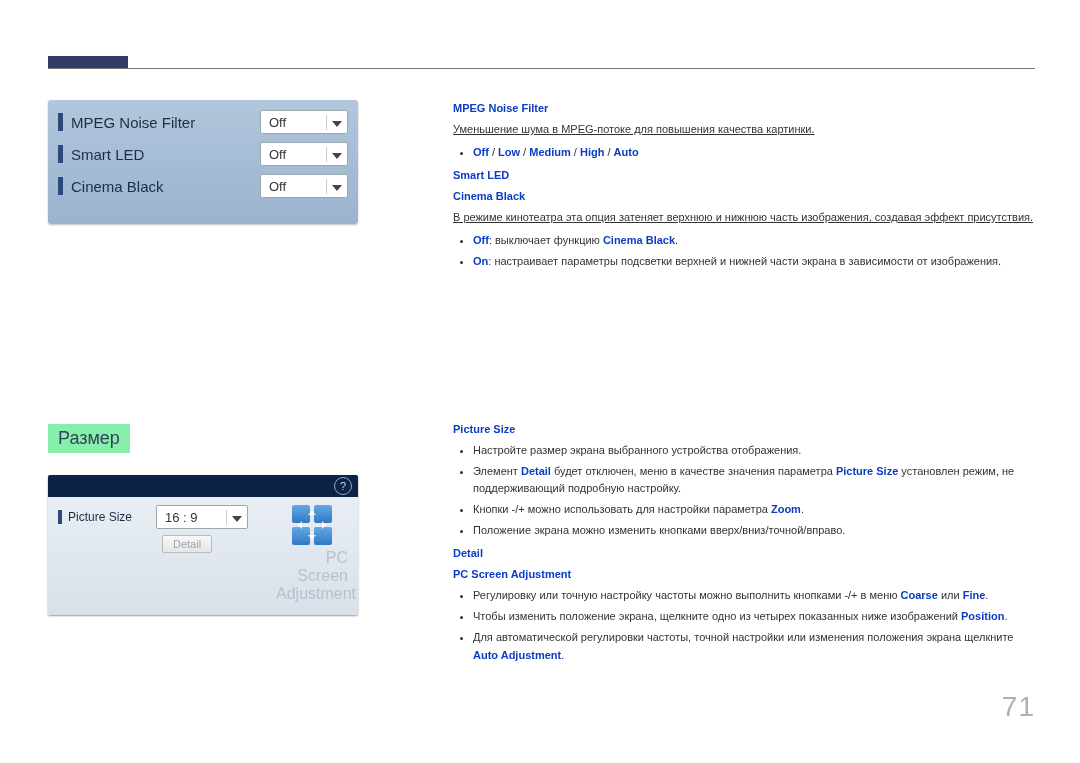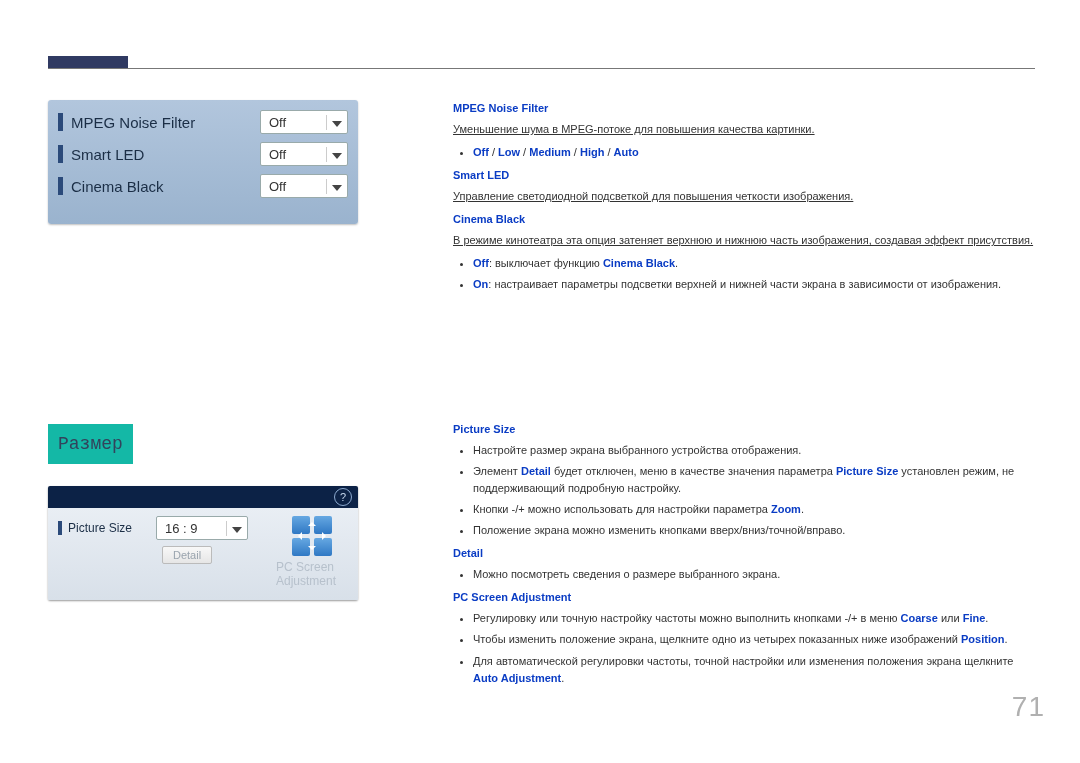--- a/index.html
+++ b/index.html
@@ -85,26 +85,25 @@
   }
   .sel-arrow {
     width: 20px;
     text-align: center;
     border-left: 1px solid #ccc;
     color: #444;
   }
   .sel-arrow svg { width: 10px; height: 6px; }
   .section-tag {
     display: inline-block;
-    background: #14b8a6;
+    background: #86efac;
     color: #32435c;
     font-size: 18px;
-    padding: 10px 10px;
+    padding: 4px 10px;
     margin-top: 200px;
-    font-family: Liberation Mono, monospace;
   }
   .osd2-wrap { margin-top: 22px; }
   .osd2 {
     width: 310px;
     background: #0c2246;
     border-radius: 2px;
     box-shadow: 0 1px 2px rgba(0,0,0,.4);
   }
   .osd2-top {
     height: 22px;
@@ -138,23 +137,23 @@
     display: inline-block;
     border: 1px solid #bbb;
     border-radius: 2px;
     background: linear-gradient(#f8f8f8,#e6e6e6);
     color: #9aa4ae;
     font-size: 11px;
     padding: 2px 10px;
   }
   .osd2-right {
     width: 72px;
-    text-align: left;
+    text-align: right;
     color: #b7c1cc;
-    font-size: 12px;
+    font-size: 16px;
   }
   .quad {
     width: 40px; height: 40px;
     margin: 0 auto 4px auto;
     position: relative;
   }
   .quad .q {
     position: absolute;
     width: 18px; height: 18px;
     background: linear-gradient(#66a8e2,#2f78c4);
@@ -169,21 +168,21 @@
   .quad .tri.r{right:2px;top:16px;border:4px solid transparent;border-left-color:#fff;}
 
   .r-h { color: #0a3cc4; font-weight: bold; margin: 0 0 4px 0; font-size: 11px; }
   .r-p { margin: 0 0 6px 0; text-decoration: underline; }
   ul.r-ul { margin: 2px 0 6px 0; padding-left: 20px; }
   ul.r-ul li { margin-bottom: 4px; }
   .blue { color: #0a3cc4; font-weight: bold; }
   .page-num {
     position: absolute;
     bottom: 40px;
-    right: 35px;
+    right: 45px;
     font-size: 28px;
     color: #b0b0b0;
     font-weight: 300;
     letter-spacing: 1px;
   }
   .size-section { position: absolute; left: 453px; top: 421px; width: 582px; line-height:1.55; }
 </style>
 </head>
 <body>
 
@@ -274,41 +273,37 @@
 
 <div class="right-col">
   <p class="r-h">MPEG Noise Filter</p>
   <p class="r-p">Уменьшение шума в MPEG-потоке для повышения качества картинки.</p>
   <ul class="r-ul">
     <li>
       <span class="blue">Off</span><span> / </span><span class="blue">Low</span><span> / </span><span class="blue">Medium</span><span> / </span><span class="blue">High</span><span> / </span><span class="blue">Auto</span>
     </li>
   </ul>
   <p class="r-h">Smart LED</p>
-  <p class="r-p">Управление светодиодной подсветкой для повышения четкости изображения.</p>
   <p class="r-h">Cinema Black</p>
   <p class="r-p">В режиме кинотеатра эта опция затеняет верхнюю и нижнюю часть изображения, создавая эффект присутствия.</p>
   <ul class="r-ul">
     <li><span class="blue">Off</span><span>: выключает функцию </span><span class="blue">Cinema Black</span><span>.</span></li>
     <li><span class="blue">On</span><span>: настраивает параметры подсветки верхней и нижней части экрана в зависимости от изображения.</span></li>
   </ul>
 </div>
 
 <div class="size-section">
   <p class="r-h">Picture Size</p>
   <ul class="r-ul">
     <li>Настройте размер экрана выбранного устройства отображения.</li>
     <li><span>Элемент </span><span class="blue">Detail</span><span> будет отключен, меню в качестве значения параметра </span><span class="blue">Picture Size</span><span> установлен режим, не поддерживающий подробную настройку.</span></li>
     <li><span>Кнопки -/+ можно использовать для настройки параметра </span><span class="blue">Zoom</span><span>.</span></li>
     <li>Положение экрана можно изменить кнопками вверх/вниз/точной/вправо.</li>
   </ul>
   <p class="r-h">Detail</p>
-  <ul class="r-ul">
-    <li>Можно посмотреть сведения о размере выбранного экрана.</li>
-  </ul>
   <p class="r-h">PC Screen Adjustment</p>
   <ul class="r-ul">
     <li><span>Регулировку или точную настройку частоты можно выполнить кнопками -/+ в меню </span><span class="blue">Coarse</span><span> или </span><span class="blue">Fine</span><span>.</span></li>
     <li><span>Чтобы изменить положение экрана, щелкните одно из четырех показанных ниже изображений </span><span class="blue">Position</span><span>.</span></li>
     <li><span>Для автоматической регулировки частоты, точной настройки или изменения положения экрана щелкните </span><span class="blue">Auto Adjustment</span><span>.</span></li>
   </ul>
 </div>
 
 <div class="page-num">71</div>
 

